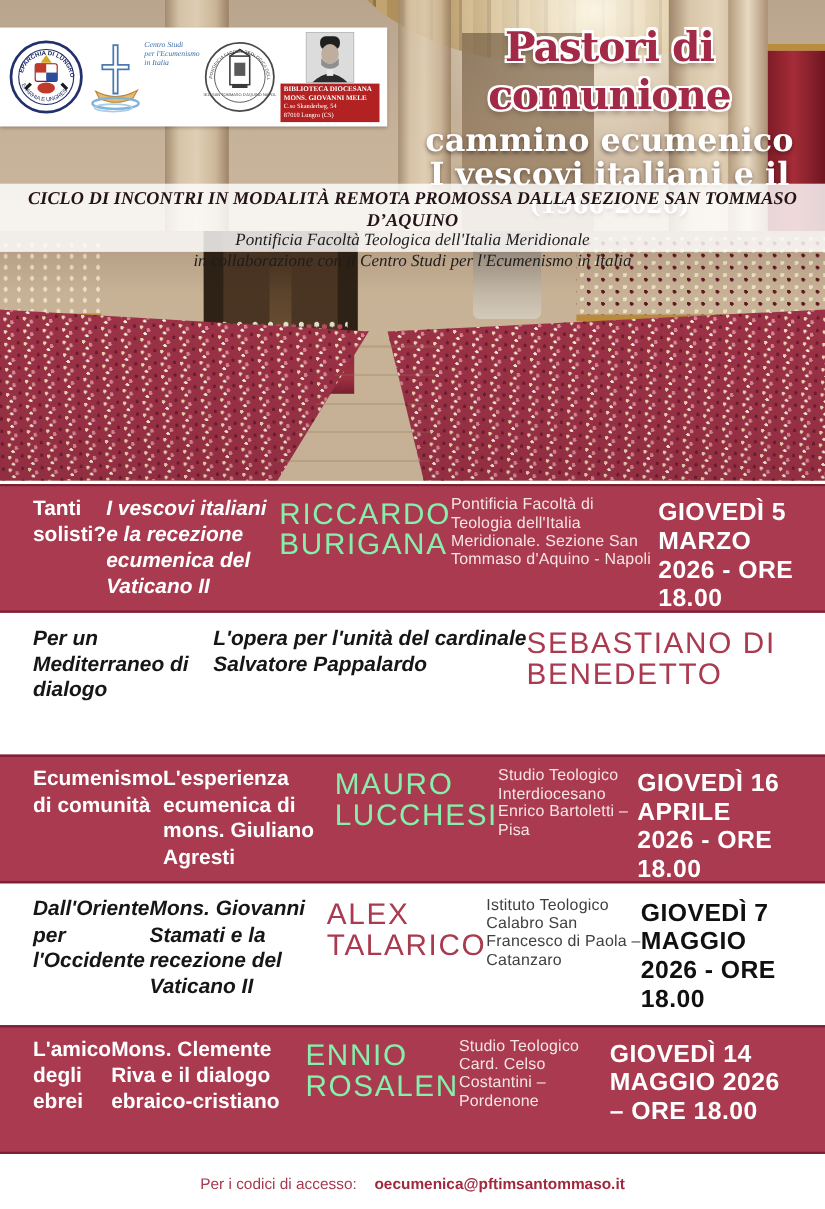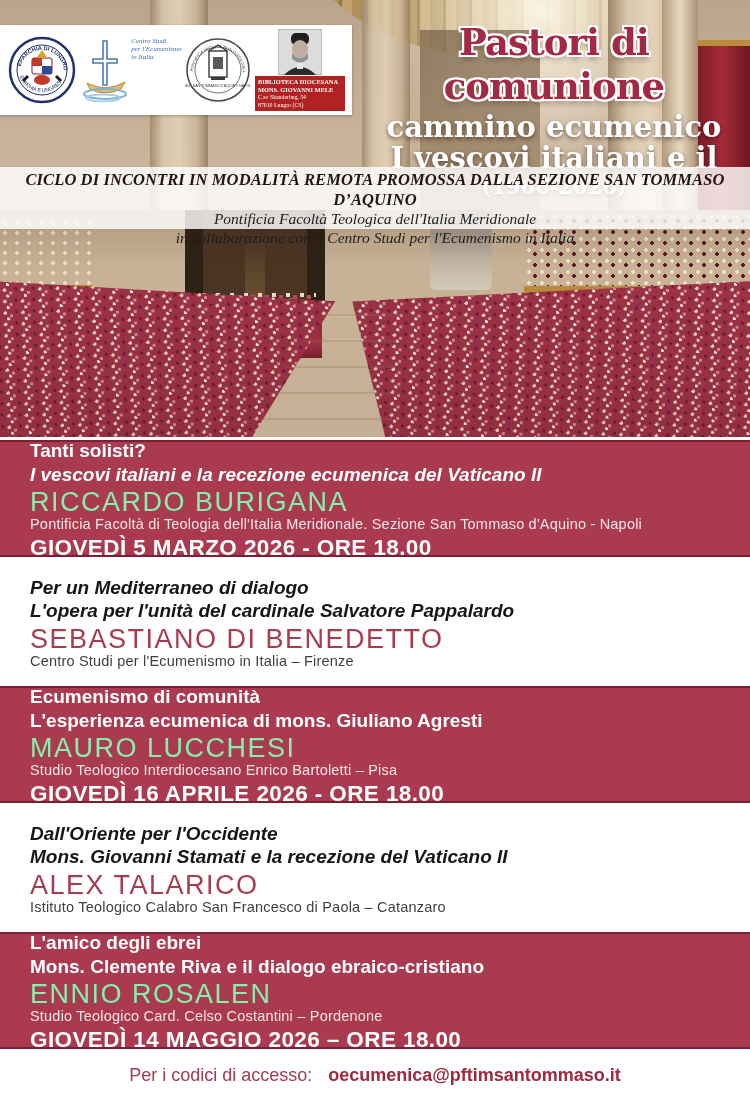--- a/index.html
+++ b/index.html
@@ -90,40 +90,40 @@
           text-shadow:0 2px 3px rgba(30,10,10,.55); margin-top:1px; }
 
   
   .banner { position:absolute; left:0; top:134px; width:750px; height:62px;
           background:rgba(255,255,255,.82); text-align:center; padding-top:3px;margin-top:33px; }
   .banner-l1 { font-family:"Liberation Serif", serif; font-style:italic; font-weight:bold; font-size:16.5px; color:#241318; letter-spacing:.1px; }
   .banner-l2, .banner-l3 { font-family:"Liberation Serif", serif; font-style:italic; font-size:15.5px; color:#1d1d1d; line-height:1.22; }
 
   
   .events { position:absolute; left:0; top:437px; width:750px; }
-  .event { width:750px; height:123px; padding:9px 28px 6px 30px; display:flex; flex-direction:column; justify-content:center; }
+  .event { width:750px; height:123px; padding:9px 28px 6px 30px; display:flex; justify-content:center; }
   .event.red { height:117px; margin:3px 0; border-top:2px solid #7d1f34; border-bottom:2px solid #7d1f34; background:#a93a4f; }
   .event.white { background:#ffffff; }
   .ev-t1, .ev-t2 { font-size:19px; font-weight:bold; line-height:1.24; }
   .italic { font-style:italic; }
   .event.red .ev-t1, .event.red .ev-t2 { color:#ffffff; }
   .event.white .ev-t1, .event.white .ev-t2 { color:#161616; }
   .ev-speaker { font-size:27px; font-weight:300; letter-spacing:1.5px; line-height:1.05; margin-top:2px; }
   .event.red .ev-speaker { color:#86efac; }
   .event.white .ev-speaker { color:#a93a4f; }
   .ev-affil { font-size:14.5px; line-height:1.15; letter-spacing:.2px; }
   .event.red .ev-affil { color:#f6e4e4; }
   .event.white .ev-affil { color:#3f3f3f; }
   .ev-date { font-size:22.5px; font-weight:bold; letter-spacing:.4px; margin-top:2px; }
   .event.red .ev-date { color:#ffffff; }
   .event.white .ev-date { color:#101010; }
 
   
   .footer { position:absolute; left:0; top:1052px; width:750px; height:47px; background:#ffffff;
-          display:flex; align-items:center; justify-content:center; font-size:18px; color:#a63a50; }
+          display:flex; align-items:center; justify-content:center; font-size:14px; color:#a63a50; }
   .footer .email { font-weight:bold; margin-left:16px; color:#a0293f; }
 </style>
 </head>
 <body>
 
 <div class="poster">
 
   <div class="hero">
     <div class="arch-band"></div>
     <div class="glow"></div>
@@ -242,36 +242,36 @@
       <div class="ev-t2 italic">I vescovi italiani e la recezione ecumenica del Vaticano II</div>
       <div class="ev-speaker">RICCARDO BURIGANA</div>
       <div class="ev-affil">Pontificia Facoltà di Teologia dell'Italia Meridionale. Sezione San Tommaso d'Aquino - Napoli</div>
       <div class="ev-date">GIOVEDÌ 5 MARZO 2026 - ORE 18.00</div>
     </div>
 
     <div class="event white">
       <div class="ev-t1 italic">Per un Mediterraneo di dialogo</div>
       <div class="ev-t2 italic">L'opera per l'unità del cardinale Salvatore Pappalardo</div>
       <div class="ev-speaker">SEBASTIANO DI BENEDETTO</div>
-      <div class="ev-affil">Centro Studi per l'Ecumenismo in Italia – Firenze</div>
     </div>
 
     <div class="event red">
       <div class="ev-t1">Ecumenismo di comunità</div>
       <div class="ev-t2">L'esperienza ecumenica di mons. Giuliano Agresti</div>
       <div class="ev-speaker">MAURO LUCCHESI</div>
       <div class="ev-affil">Studio Teologico Interdiocesano Enrico Bartoletti – Pisa</div>
       <div class="ev-date">GIOVEDÌ 16 APRILE 2026 - ORE 18.00</div>
     </div>
 
     <div class="event white">
       <div class="ev-t1 italic">Dall'Oriente per l'Occidente</div>
       <div class="ev-t2 italic">Mons. Giovanni Stamati e la recezione del Vaticano II</div>
       <div class="ev-speaker">ALEX TALARICO</div>
       <div class="ev-affil">Istituto Teologico Calabro San Francesco di Paola – Catanzaro</div>
+      <div class="ev-date">GIOVEDÌ 7 MAGGIO 2026 - ORE 18.00</div>
     </div>
 
     <div class="event red">
       <div class="ev-t1">L'amico degli ebrei</div>
       <div class="ev-t2">Mons. Clemente Riva e il dialogo ebraico-cristiano</div>
       <div class="ev-speaker">ENNIO ROSALEN</div>
       <div class="ev-affil">Studio Teologico Card. Celso Costantini – Pordenone</div>
       <div class="ev-date">GIOVEDÌ 14 MAGGIO 2026 – ORE 18.00</div>
     </div>
 

